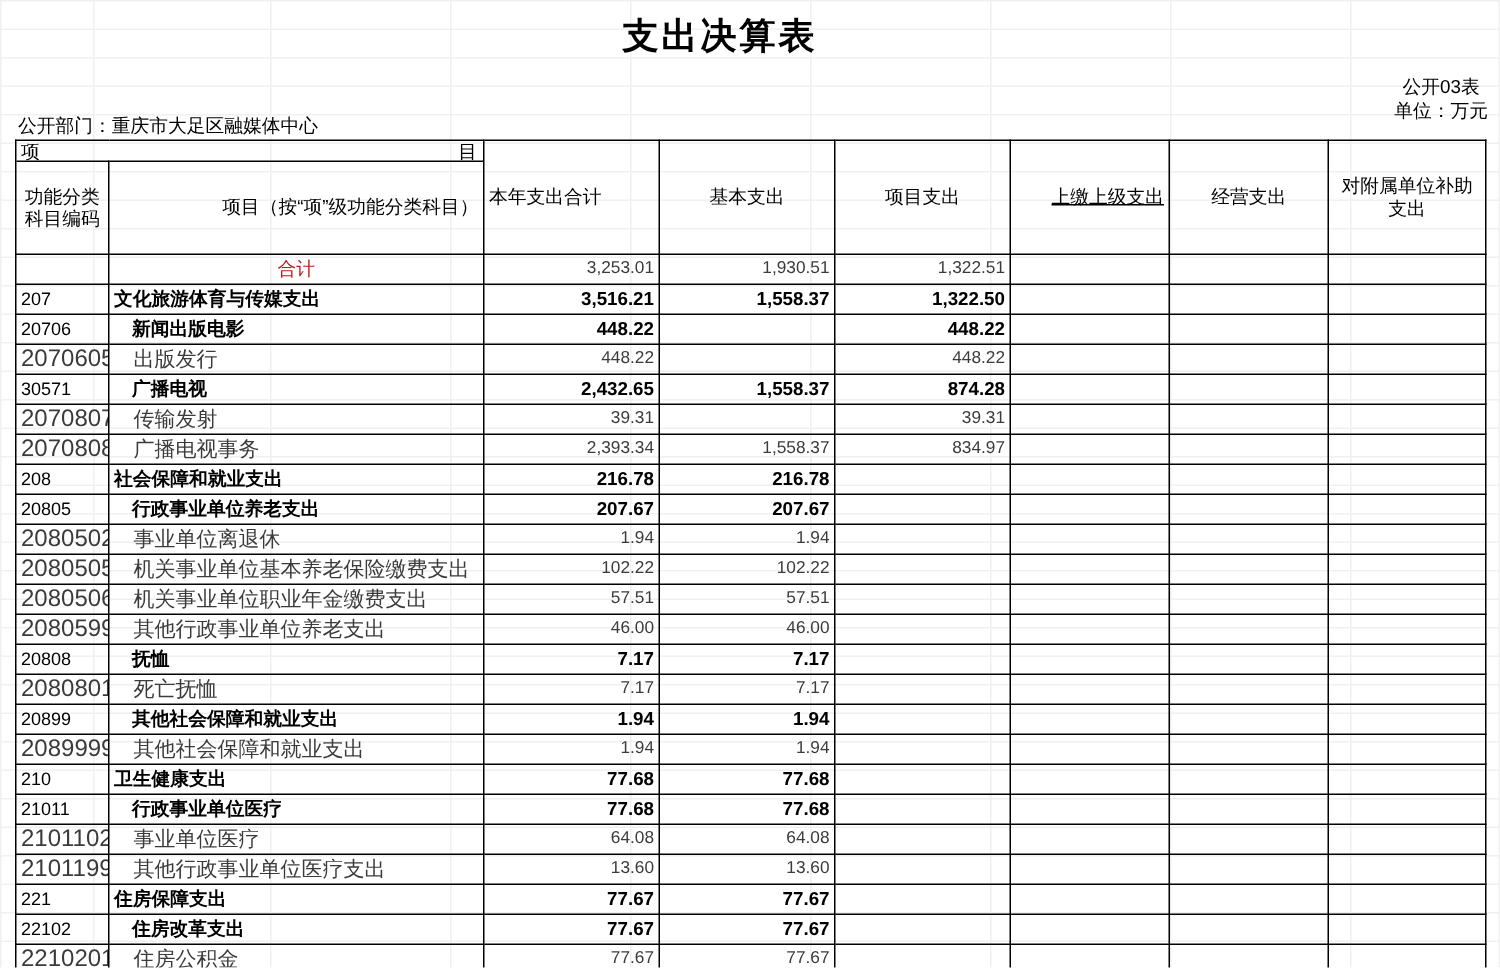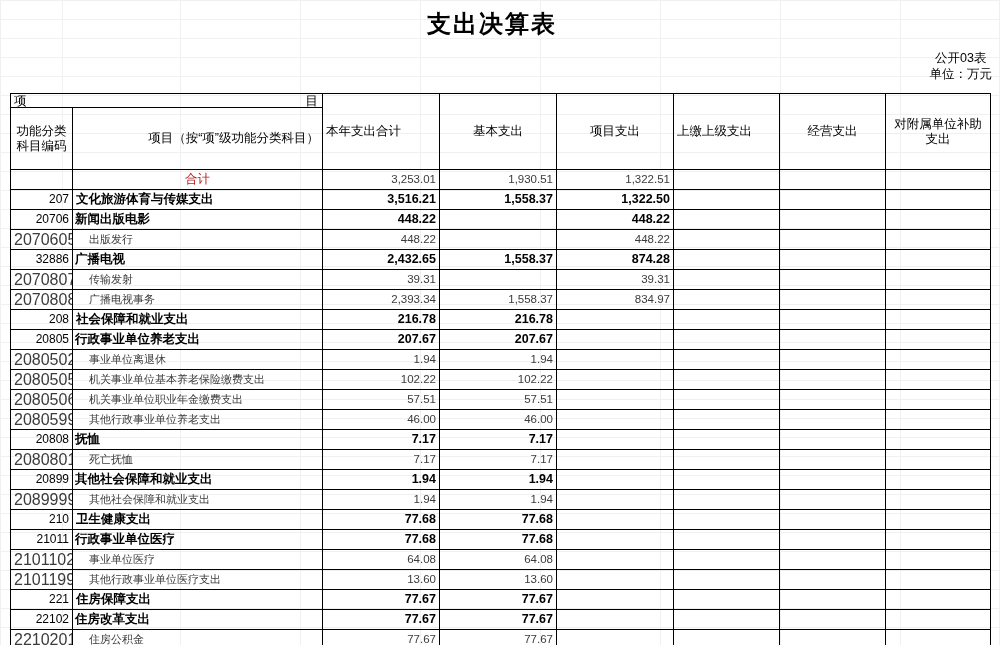--- a/index.html
+++ b/index.html
@@ -39,21 +39,21 @@
   .bg-grid .v {
     position: absolute;
     top: 0;
     width: 1px;
     height: 645px;
     background: #f0f0f0;
   }
   .title {
     position: absolute;
     top: 8px;
-    left: 16px;
+    left: 4px;
     width: 952px;
     text-align: center;
     font-size: 24px;
     font-weight: bold;
     letter-spacing: 2px;
     font-family: "DejaVu Sans", "Liberation Sans", sans-serif;
   }
   .meta-right {
     position: absolute;
     right: 8px;
@@ -114,31 +114,31 @@
   .mu {
     position: absolute;
     right: 4px;
     top: -1px;
   }
   .row td {
     height: 19px;
     line-height: 19px;
   }
   .code {
-    text-align: right;
+    text-align: left;
     font-size: 12px;
     color: #000;
   }
   .code.small { color: #3b3b3b; font-size: 16px; }
   .name {
     text-align: left;
   }
   .name.bold { font-weight: bold; font-size: 12.5px; }
-  .name.ind1 { padding-left: 2px; }
-  .name.ind2 { padding-left: 16px; color: #3b3b3b; font-size: 11px; }
+  .name.ind1 { padding-left: 15px; }
+  .name.ind2 { padding-left: 16px; color: #3b3b3b; font-size: 14px; }
   .num {
     text-align: right;
     padding-right: 6px;
     font-variant-numeric: tabular-nums;
   }
   .num.bold { font-weight: bold; }
   .num.light { color: #3b3b3b; font-size: 11.5px; }
   .total-name {
     text-align: center;
     font-weight: normal;
@@ -204,20 +204,23 @@
       <div class="v" style="left: 999px;"></div>
     </div>
 
   <div class="title">支出决算表</div>
 
   <div class="meta-right">
     <div>公开03表</div>
     <div>单位：万元</div>
   </div>
 
+  <div class="meta-left">
+    <span>公开部门：</span><span>重庆市大足区融媒体中心</span>
+  </div>
 
   <table class="main">
     <colgroup>
       <col style="width:62px">
       <col style="width:250px">
       <col style="width:117px">
       <col style="width:117px">
       <col style="width:117px">
       <col style="width:106px">
       <col style="width:106px">
@@ -225,21 +228,21 @@
     </colgroup>
     <tbody>
       <tr class="top-label-row">
         <td class="spanlbl" colspan="2">
           <span class="xiang">项</span>
           <span class="mu">目</span>
         </td>
         <td rowspan="2" class="hdr-col" style="text-align:left;">本年支出合计</td>
         <td rowspan="2" class="hdr-col" style="text-align:center;">基本支出</td>
         <td rowspan="2" class="hdr-col" style="text-align:center;">项目支出</td>
-        <td rowspan="2" class="hdr-col" style="text-align:left;">上缴上级支出</td>
+        <td rowspan="2" class="hdr-col" style="text-align:right;text-decoration:underline;">上缴上级支出</td>
         <td rowspan="2" class="hdr-col" style="text-align:center;">经营支出</td>
         <td rowspan="2" class="hdr-col" style="text-align:center; white-space:normal; line-height:15px;">对附属单位补助支出</td>
       </tr>
       <tr class="hdr-row">
         <td style="white-space:normal;">功能分类科目编码</td>
         <td style="white-space:normal;text-align:right;">项目（按“项”级功能分类科目）</td>
       </tr>
       <tr class="row total-row">
         <td class="code"></td>
         <td class="total-name">合计</td>
@@ -276,21 +279,21 @@
           <td class="code small">2070605</td>
           <td class="name ind2">出版发行</td>
           <td class="num light">448.22</td>
           <td class="num light"></td>
           <td class="num light">448.22</td>
           <td class="num light"></td>
           <td class="num light"></td>
           <td class="num light"></td>
         </tr>
         <tr class="row">
-          <td class="code">32886</td>
+          <td class="code">30571</td>
           <td class="name bold ind1">广播电视</td>
           <td class="num bold">2,432.65</td>
           <td class="num bold">1,558.37</td>
           <td class="num bold">874.28</td>
           <td class="num bold"></td>
           <td class="num bold"></td>
           <td class="num bold"></td>
         </tr>
         <tr class="row">
           <td class="code small">2070807</td>

